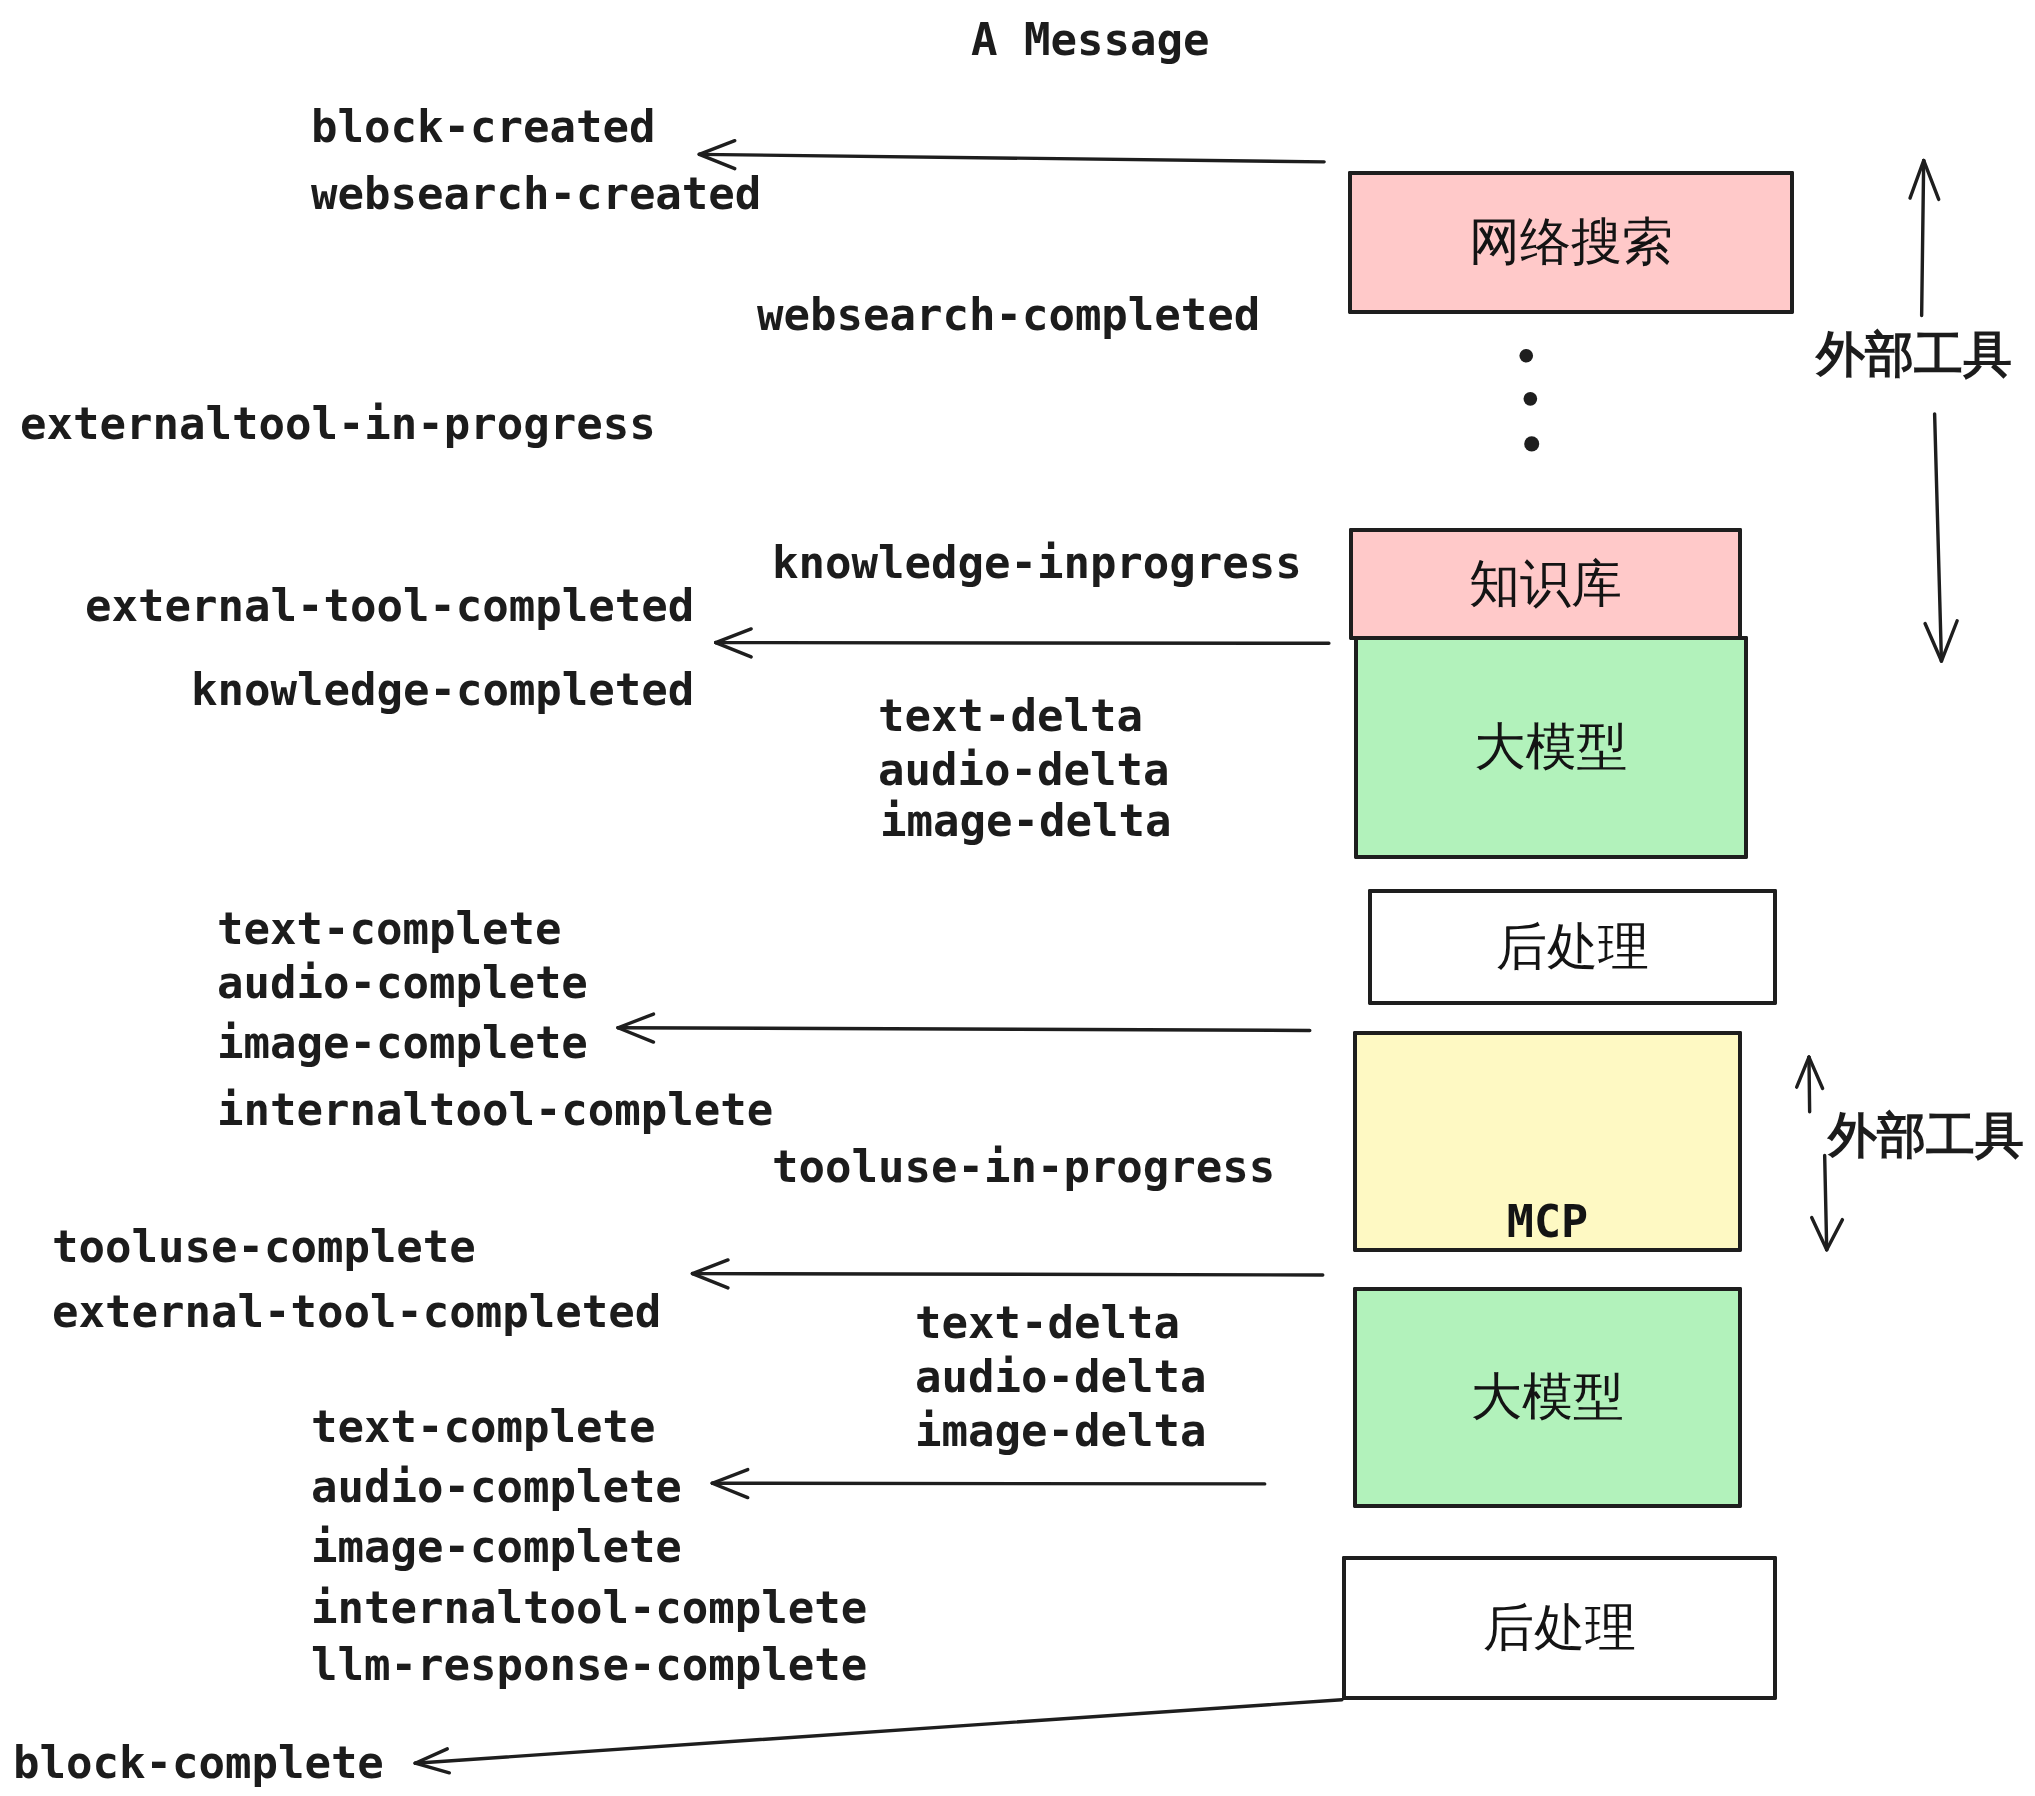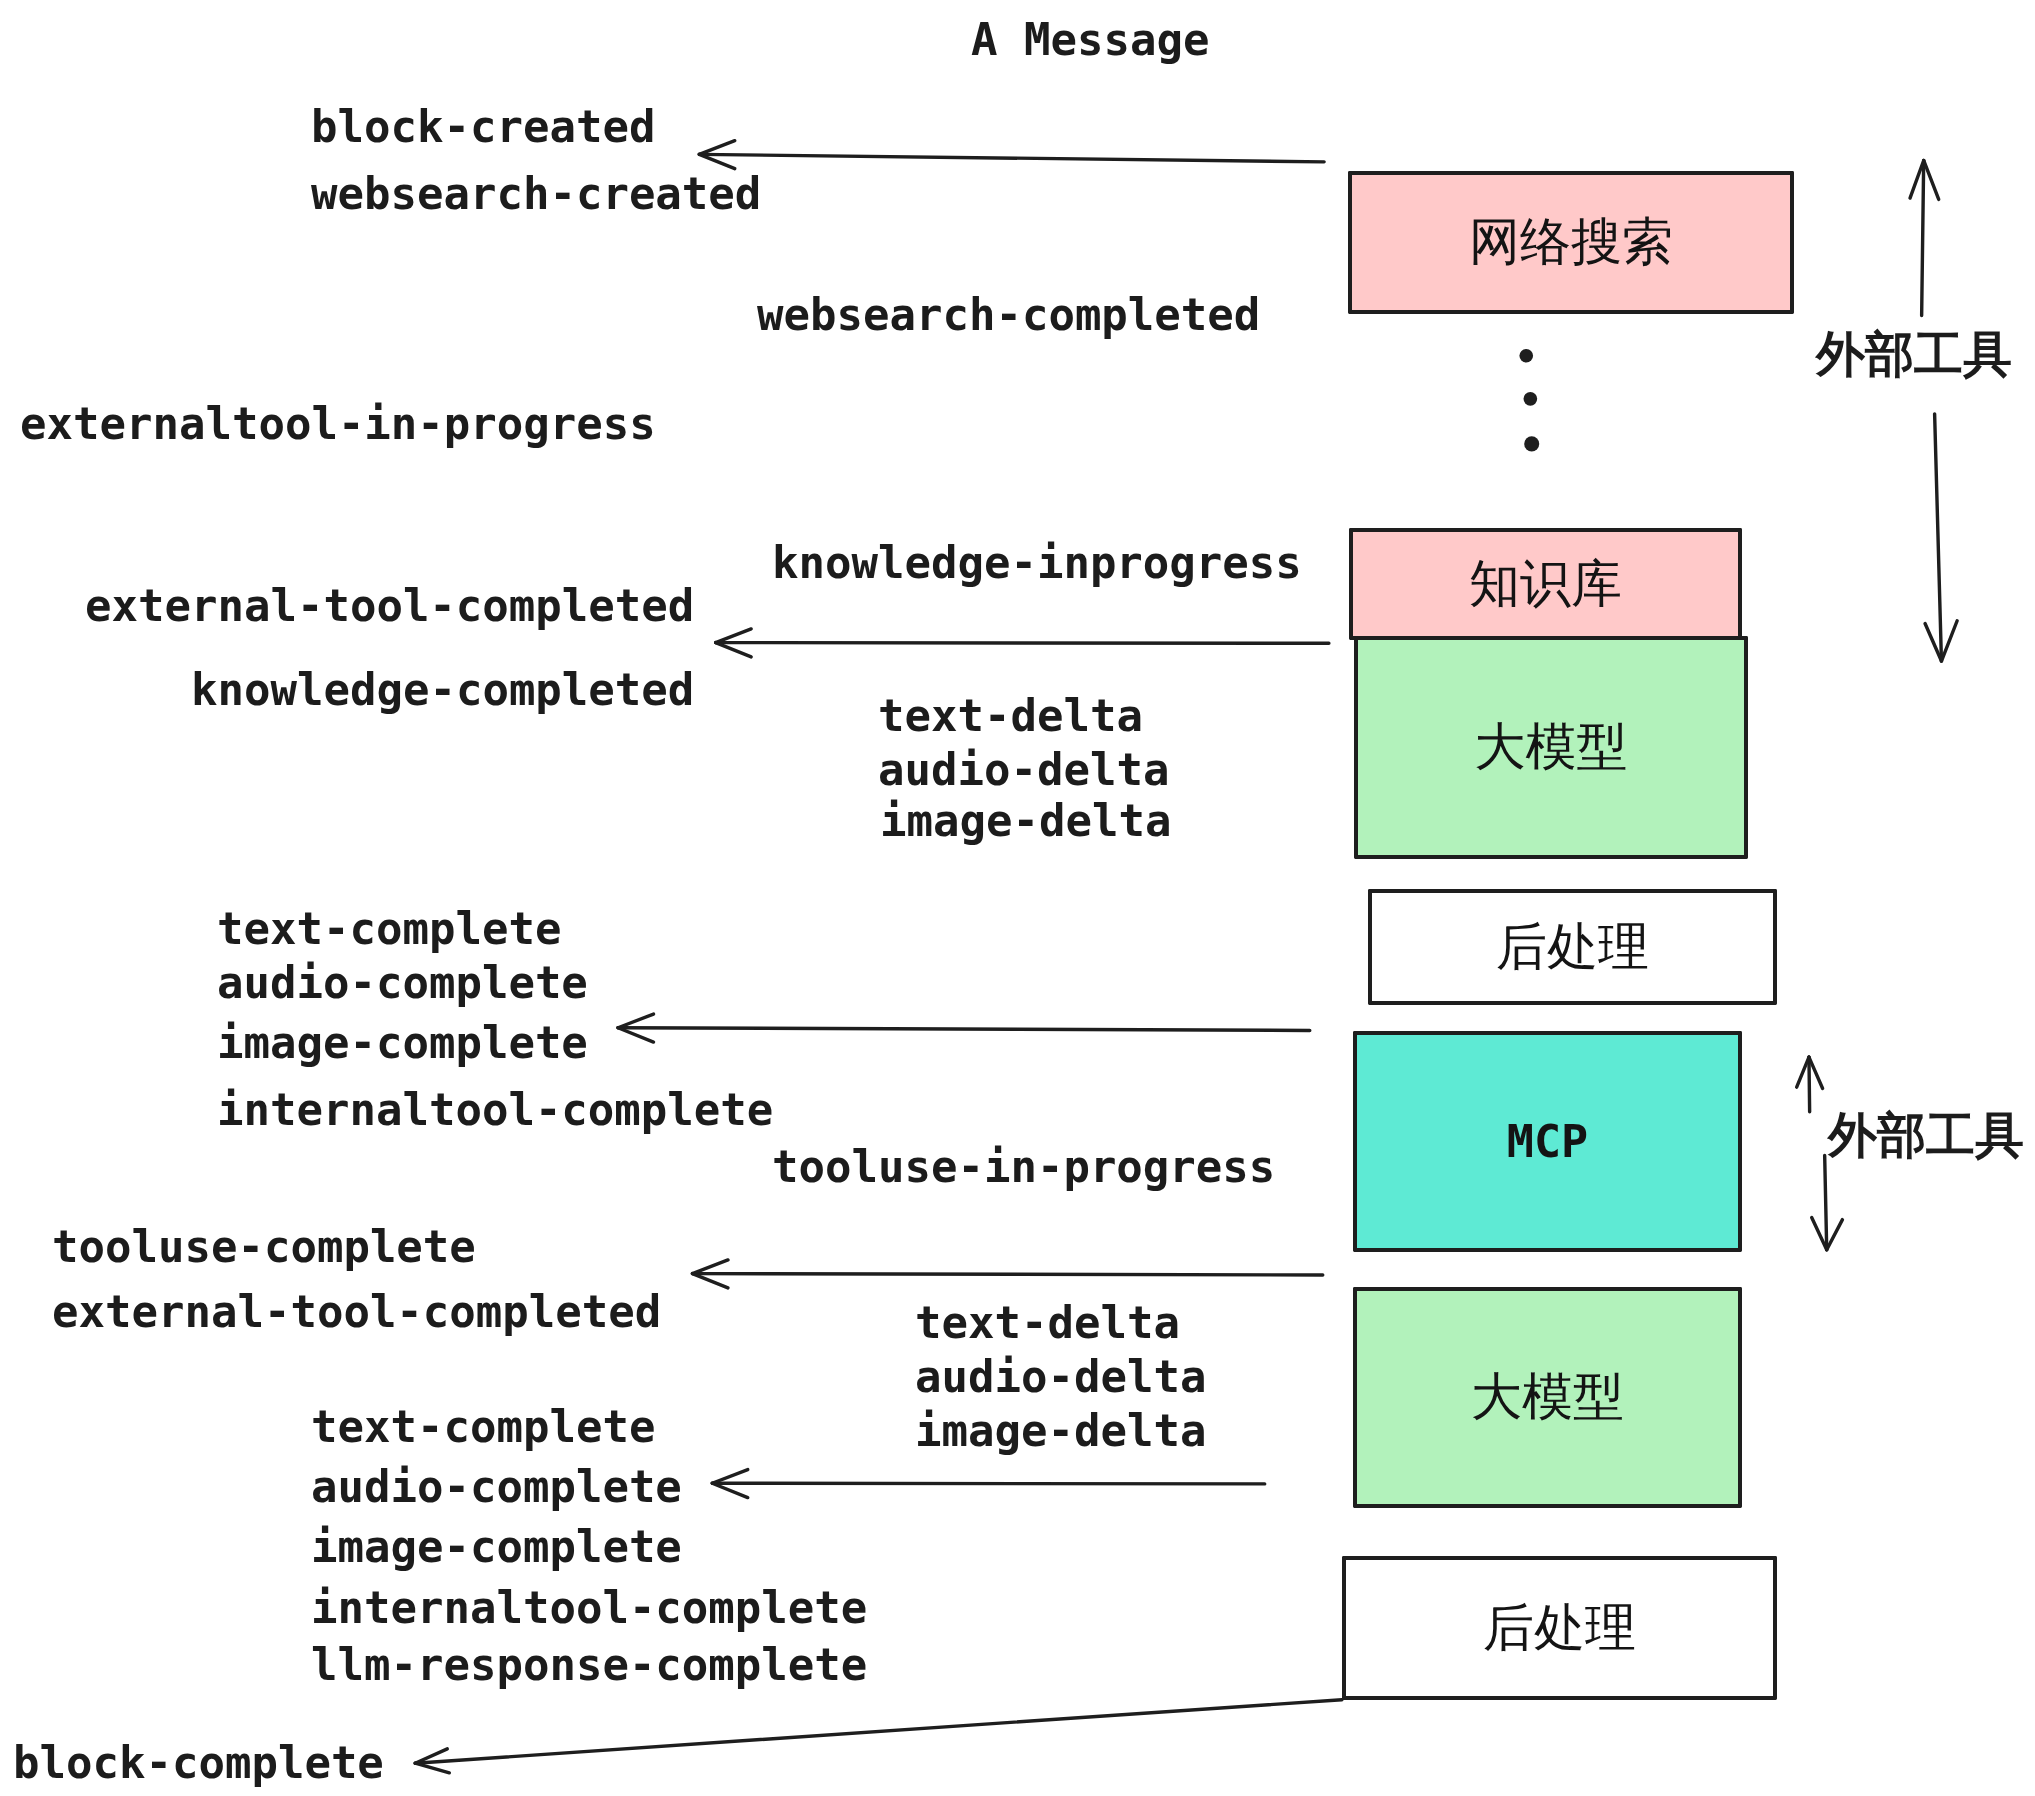--- a/index.html
+++ b/index.html
@@ -42,21 +42,21 @@
     position: absolute;
     border: 4.1px solid #1e1e1e;
     border-radius: 1.4px;
     display: flex;
     align-items: center;
     justify-content: center;
     box-sizing: border-box;
   }
   .box.pink   { background: #ffc9c9; }
   .box.green  { background: #b2f2bb; }
-  .box.yellow { background: #5eead4; }
+  .box.yellow { background: #fef9c3; align-items: flex-end; }
   .box.white  { background: #ffffff; }
   .box-label {
     font-family: "DejaVu Sans", "Liberation Sans", sans-serif;
     font-weight: 500;
     font-size: 51px;
     color: #141414;
     white-space: nowrap;
   }
   .box-label.mono {
     font-family: "DejaVu Sans Mono", "Liberation Mono", monospace;

